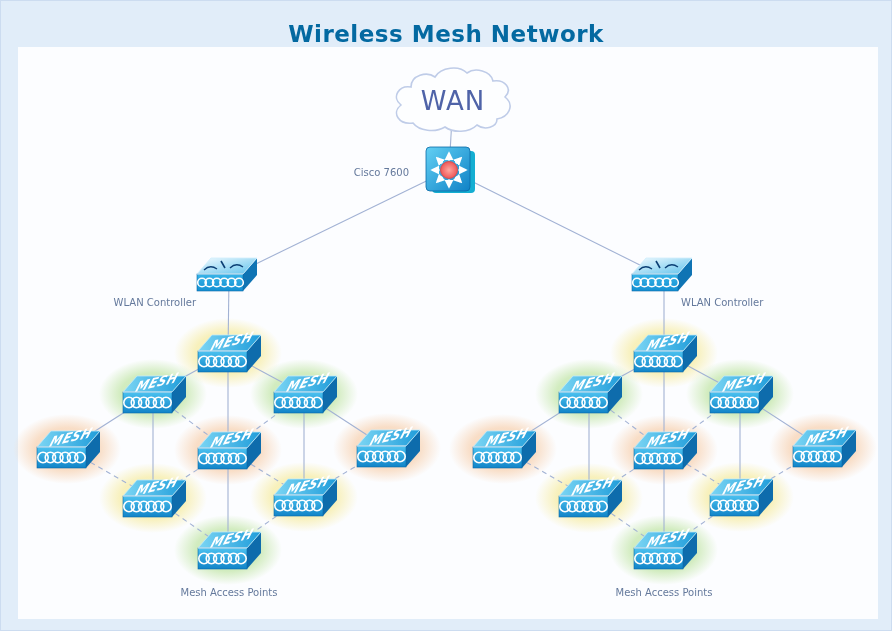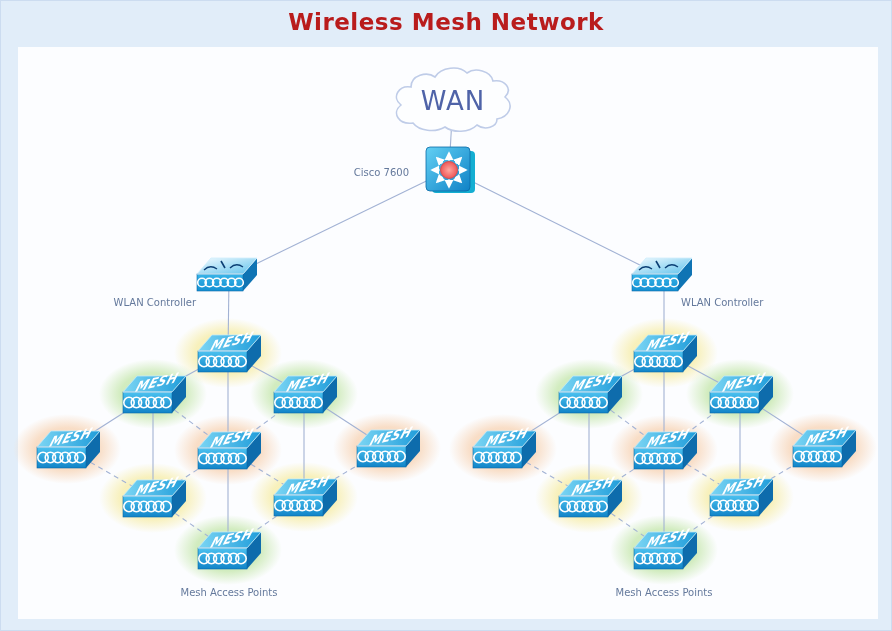--- a/index.html
+++ b/index.html
@@ -10,24 +10,24 @@
     border:1px solid #ccdcf0;
     box-sizing:border-box;
     overflow:hidden;
     font-family:"DejaVu Sans","Liberation Sans",sans-serif;
   }
   #panel{
     position:absolute;left:17px;top:46px;width:860px;height:572px;
     background:#fcfdff;
   }
   #title{
-    position:absolute;top:8px;left:0;width:100%;
+    position:absolute;top:20px;left:0;width:100%;
     text-align:center;
     font-size:23px;font-weight:bold;letter-spacing:0.5px;
-    color:#b91c1c;
+    color:#0369a1;
   }
   #scene{position:absolute;left:0;top:0;}
   .ann{font-size:10px;fill:#64799c;}
   .wan-text{font-size:26px;fill:#4f63a8;letter-spacing:1px;}
   .mesh-text{font-size:12.5px;font-weight:bold;font-style:italic;fill:#ffffff;letter-spacing:0.5px;}
 </style>
 </head>
 <body>
 
 <div id="stage">

